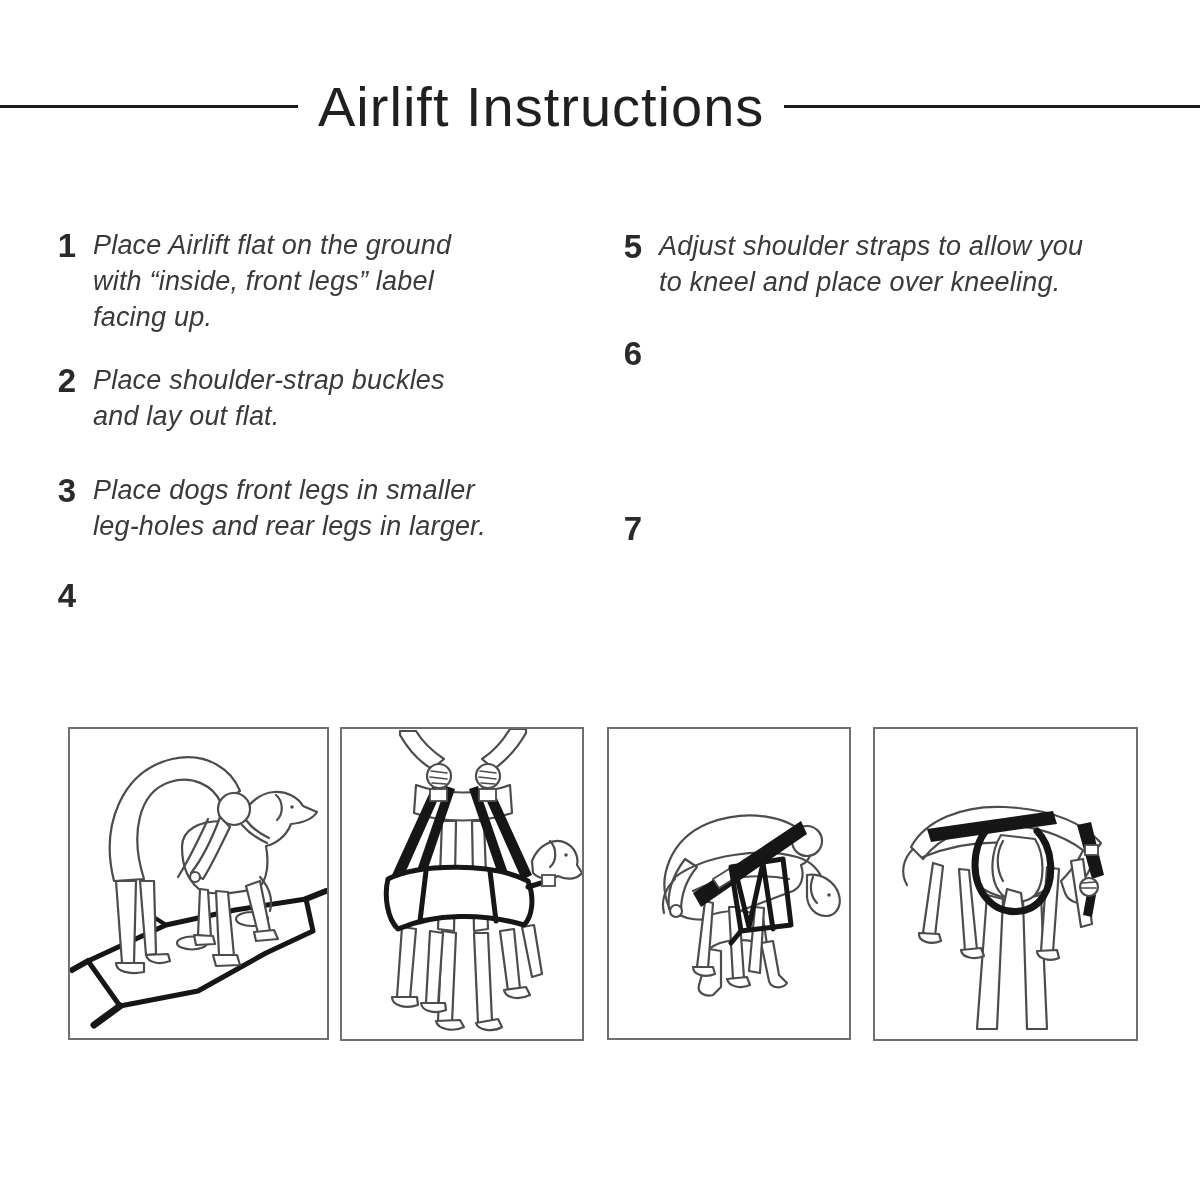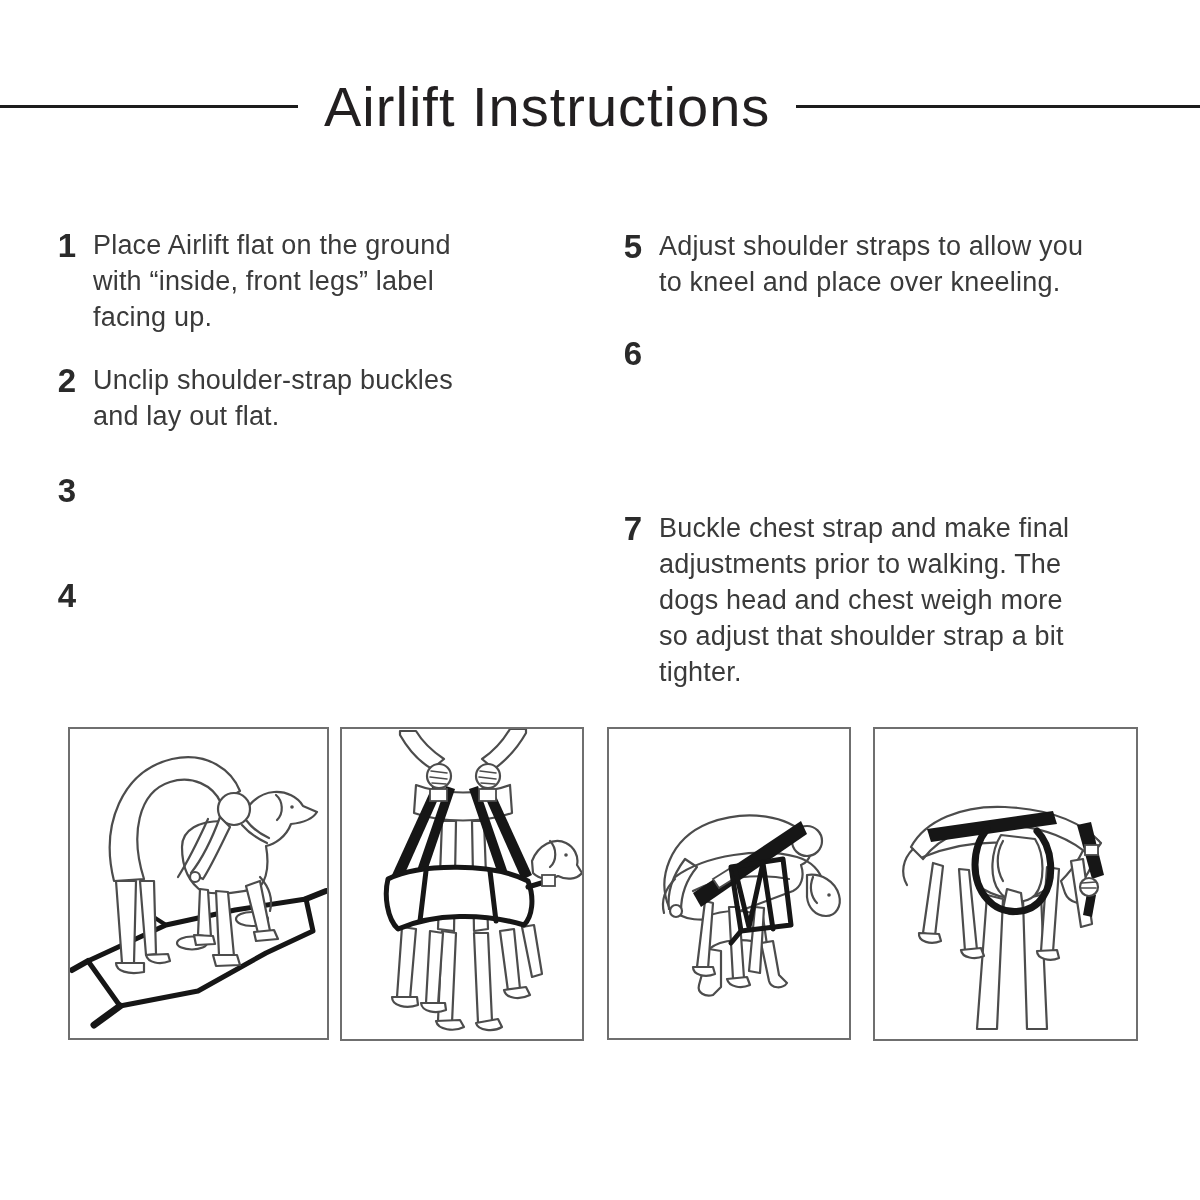--- a/index.html
+++ b/index.html
@@ -20,21 +20,21 @@
     align-items: center;
   }
   .rule { height: 3px; background: #1c1c1c; }
   .rule-left { width: 298px; flex: none; }
   .rule-right { flex: 1; }
   .title {
     font-size: 56px;
     font-weight: 300;
     letter-spacing: 1px;
     color: #221f20;
-    margin: 0 26px;
+    margin: 0 20px;
     white-space: nowrap;
   }
 
   
   .step { position: absolute; display: flex; }
   .step-num {
     font-weight: 700;
     font-size: 33px;
     line-height: 37px;
     color: #2a2a2a;
@@ -42,20 +42,21 @@
     text-align: right;
     margin-right: 17px;
     flex: none;
   }
   .step-text {
     font-size: 27px;
     line-height: 36px;
     white-space: pre-line;
     color: #3a3a3a;
     letter-spacing: 0.2px;
+    font-style: italic;
   }
   #step1 { left: 42px;  top: 227px; }
   #step2 { left: 42px;  top: 362px; }
   #step3 { left: 42px;  top: 472px; }
   #step4 { left: 42px;  top: 577px; }
   #step5 { left: 608px; top: 228px; }
   #step6 { left: 608px; top: 335px; }
   #step7 { left: 608px; top: 510px; }
 
   
@@ -89,44 +90,41 @@
   </div>
 
   <div class="step" id="step1">
     <div class="step-num">1</div>
     <div class="step-text">Place Airlift flat on the ground
 with “inside, front legs” label
 facing up.</div>
   </div>
   <div class="step" id="step2">
     <div class="step-num">2</div>
-    <div class="step-text">Unclip shoulder-strap buckles
+    <div class="step-text">Place shoulder-strap buckles
 and lay out flat.</div>
   </div>
   <div class="step" id="step3">
     <div class="step-num">3</div>
+    <div class="step-text">Place dogs front legs in smaller
+leg-holes and rear legs in larger.</div>
   </div>
   <div class="step" id="step4">
     <div class="step-num">4</div>
   </div>
   <div class="step" id="step5">
     <div class="step-num">5</div>
     <div class="step-text">Adjust shoulder straps to allow you
 to kneel and place over kneeling.</div>
   </div>
   <div class="step" id="step6">
     <div class="step-num">6</div>
   </div>
   <div class="step" id="step7">
     <div class="step-num">7</div>
-    <div class="step-text">Buckle chest strap and make final
-adjustments prior to walking. The
-dogs head and chest weigh more
-so adjust that shoulder strap a bit
-tighter.</div>
   </div>
 
   <div class="panel" id="panel1">
     <svg viewBox="0 0 257 309" aria-hidden="true">
 
       <path class="strapl" d="M 18,232 L 96,196 L 165,181 L 236,170 L 243,202 L 196,224 L 128,262 L 50,277 Z"></path>
       <path class="strapl" style="stroke-width:6" d="M 18,232 L 2,241"></path>
       <path class="strapl" style="stroke-width:6" d="M 236,170 L 256,162"></path>
       <path class="strapl" style="stroke-width:7" d="M 50,277 L 24,296"></path>
       <path class="strapl" style="stroke-width:4" d="M 96,196 L 82,187"></path>

